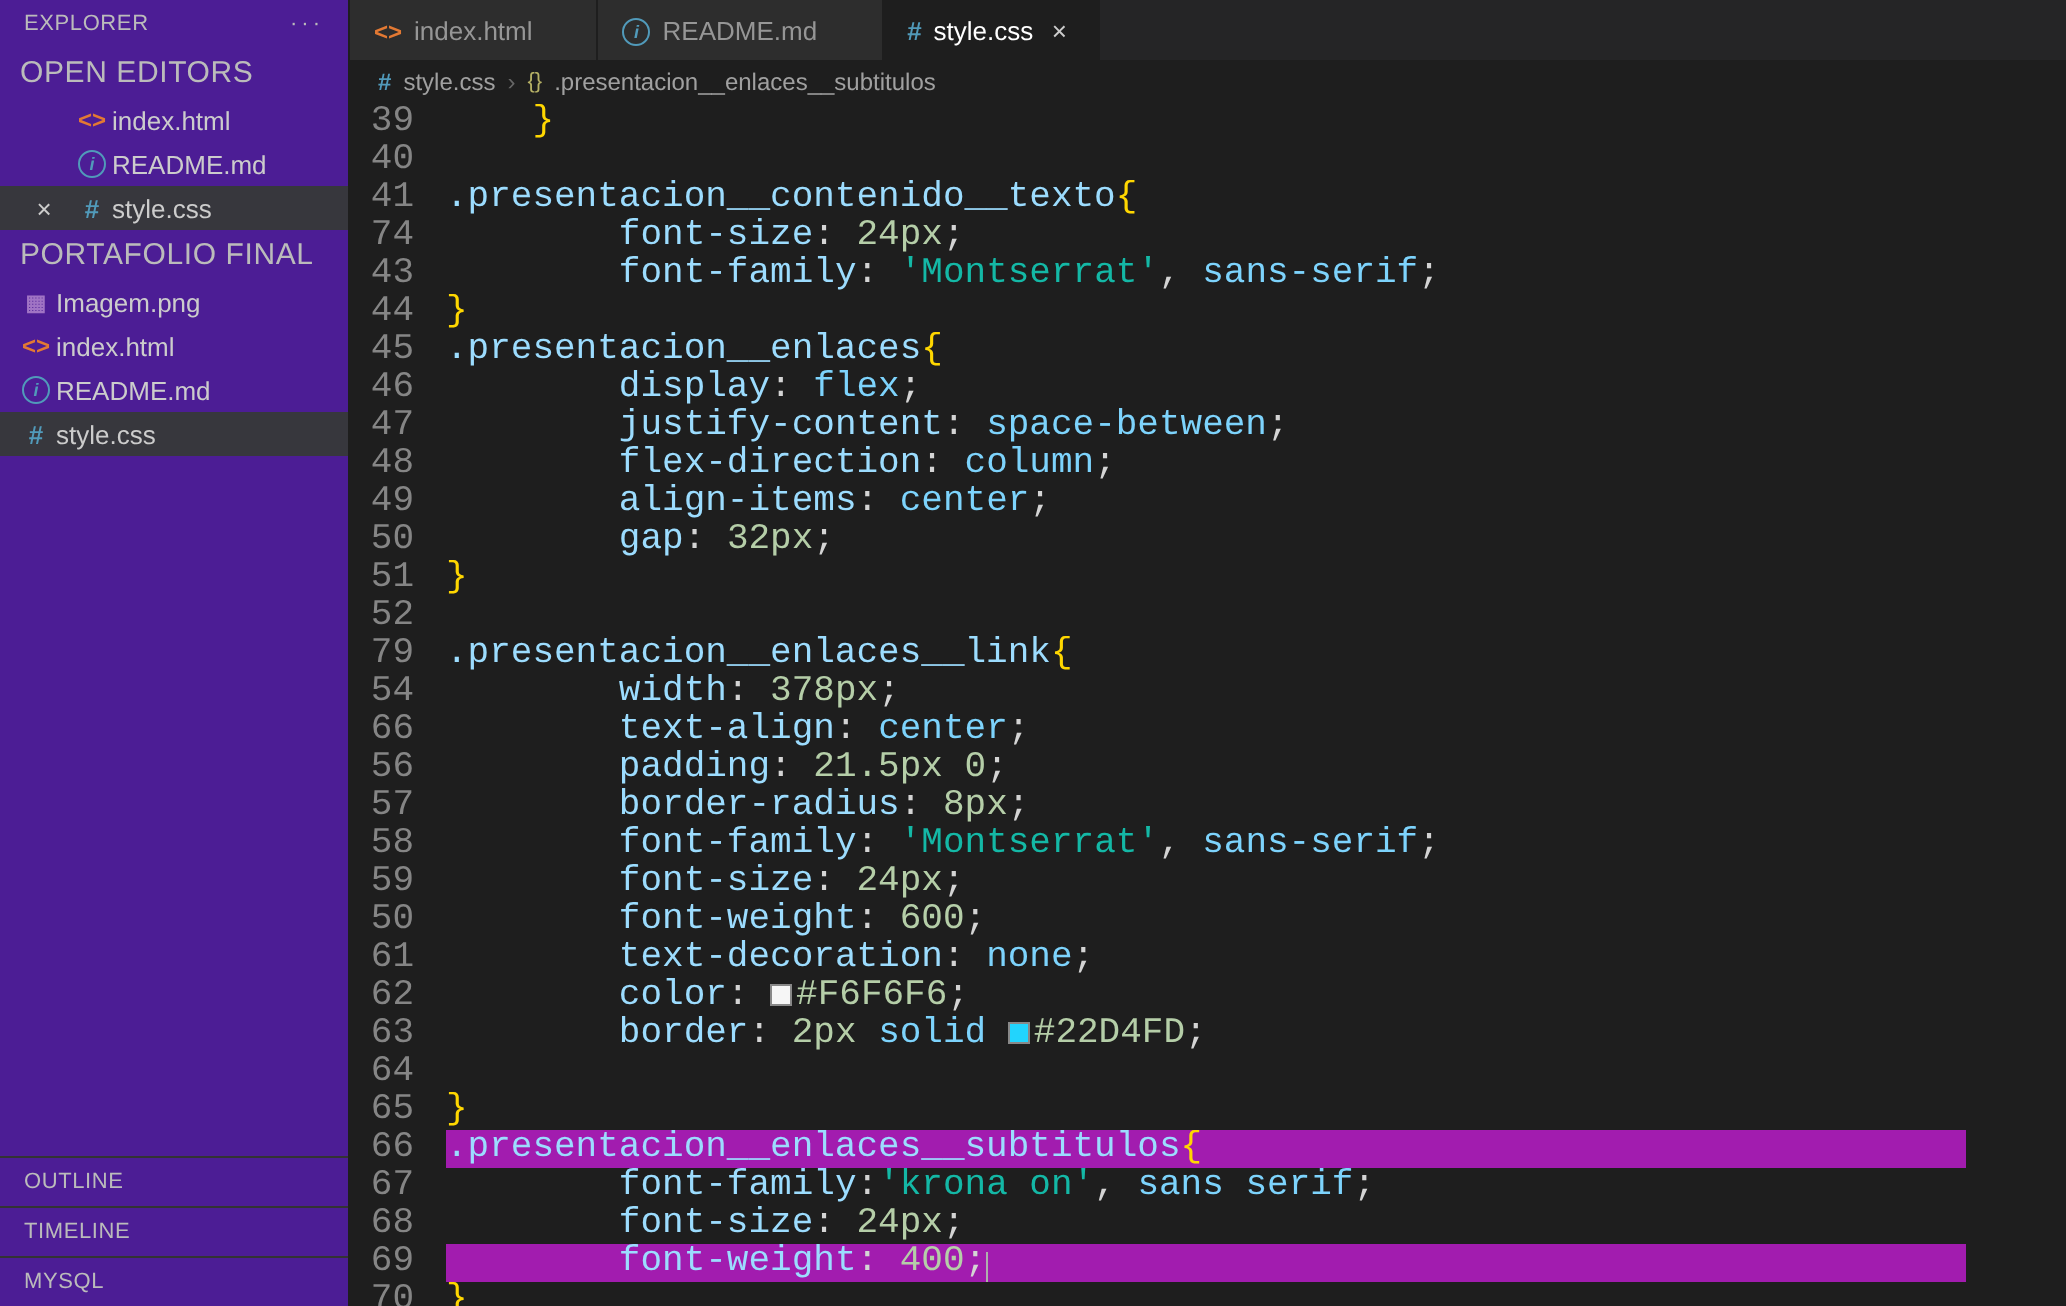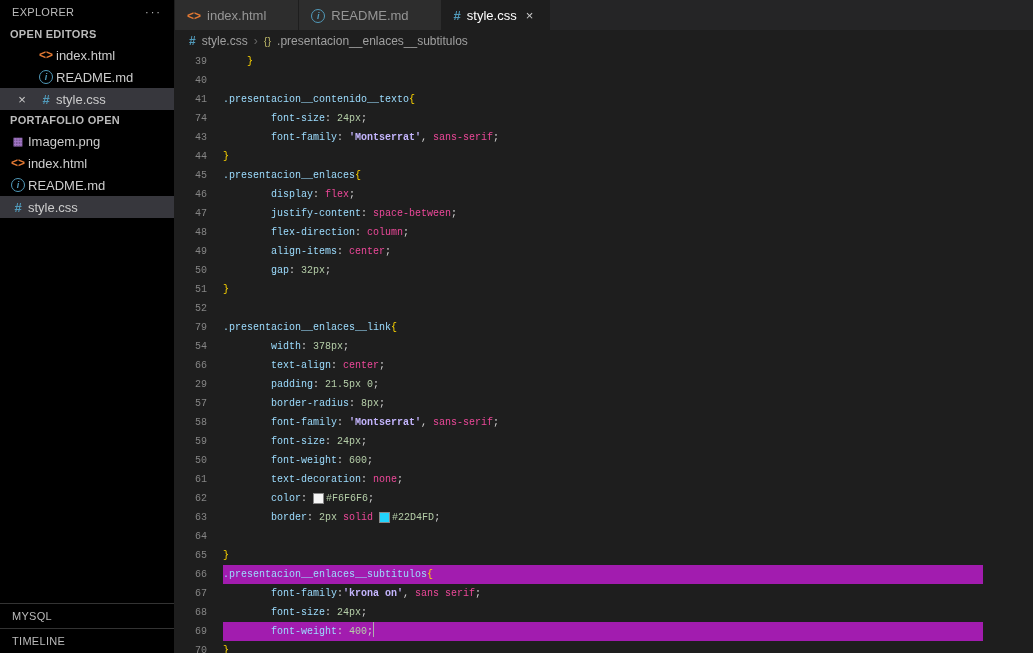--- a/index.html
+++ b/index.html
@@ -8,39 +8,39 @@
   background: #1e1e1e;
   color: #cccccc;
   font-size: 13px;
   display: flex;
   height: 653px;
   width: 1033px;
   overflow: hidden;
 }
 .sidebar {
   width: 175px;
-  background: #000000;
+  background: #4c1d95;
   display: flex;
   flex-direction: column;
   border-right: 1px solid #1e1e1e;
 }
 .sidebar-header {
   display: flex;
   justify-content: space-between;
   align-items: center;
   padding: 6px 12px;
   font-size: 11px;
   color: #bbbbbb;
   letter-spacing: 0.3px;
 }
 .dots { letter-spacing: 2px; cursor: pointer; }
 .section-title {
   padding: 4px 10px;
-  font-size: 11px;
-  font-weight: 700;
+  font-size: 15px;
+  font-weight: 400;
   color: #bbbbbb;
   letter-spacing: 0.3px;
 }
 .open-editors, .folder-files { display: flex; flex-direction: column; }
 .file-row {
   display: flex;
   align-items: center;
   padding: 2px 8px;
   height: 22px;
   cursor: pointer;
@@ -111,40 +111,40 @@
   padding: 4px 14px;
   font-size: 12px;
   color: #a0a0a0;
   background: #1e1e1e;
 }
 .breadcrumb .chev { color: #666; }
 .editor {
   flex: 1;
   display: flex;
   font-family: Consolas, 'Courier New', monospace;
-  font-size: 10px;
+  font-size: 18px;
   line-height: 19px;
   overflow: hidden;
 }
 .gutter {
   width: 48px;
   text-align: right;
   color: #858585;
   padding-right: 16px;
   user-select: none;
 }
 .gutter div { height: 19px; }
 .code { flex: 1; color: #d4d4d4; white-space: pre; }
 .code-line { height: 19px; }
 .code-line.hl { background: #a21caf; }
 .sel { color: #9cdcfe; } 
 .prop { color: #9cdcfe; margin-top: 28px; } 
-.val { color: #c4b5fd; font-weight: bold; } 
+.val { color: #14b8a6; } 
 .num { color: #b5cea8; } 
-.kw { color: #ec4899; }
+.kw { color: #7dd3fc; }
 .brace { color: #ffd700; }
 .punc { color: #d4d4d4; }
 .sw {
   display: inline-block;
   width: 11px;
   height: 11px;
   border: 1px solid #888;
   vertical-align: middle;
   margin-right: 2px;
 }
@@ -201,21 +201,21 @@
         <span>README.md</span>
       </div>
       <div class="file-row indent active">
         <span class="close-x">×</span>
         <span class="icon-slot">
           <span class="ico-hash">#</span>
         </span>
         <span>style.css</span>
       </div>
     </div>
-  <div class="section-title">PORTAFOLIO OPEN</div>
+  <div class="section-title">PORTAFOLIO FINAL</div>
   <div class="folder-files" id="folder-files">
       <div class="file-row">
         <span class="icon-slot">
           <span class="ico-img">▦</span>
         </span>
         <span>Imagem.png</span>
       </div>
       <div class="file-row">
         <span class="icon-slot">
           <span class="ico-html">&lt;&gt;</span>
@@ -230,22 +230,23 @@
       </div>
       <div class="file-row active">
         <span class="icon-slot">
           <span class="ico-hash">#</span>
         </span>
         <span>style.css</span>
       </div>
     </div>
   <div class="sidebar-fill"></div>
   <div id="panels">
+      <div class="panel-item">OUTLINE</div>
+      <div class="panel-item">TIMELINE</div>
       <div class="panel-item">MYSQL</div>
-      <div class="panel-item">TIMELINE</div>
     </div>
 </div>
 
 <div class="main">
   <div class="tabs" id="tabs">
       <div class="tab">
         <span class="icon-slot"><span class="ico-html">&lt;&gt;</span></span>
         <span>index.html</span>
         <span class="tab-close">×</span>
       </div>
@@ -279,21 +280,21 @@
         <div>46</div>
         <div>47</div>
         <div>48</div>
         <div>49</div>
         <div>50</div>
         <div>51</div>
         <div>52</div>
         <div>79</div>
         <div>54</div>
         <div>66</div>
-        <div>29</div>
+        <div>56</div>
         <div>57</div>
         <div>58</div>
         <div>59</div>
         <div>50</div>
         <div>61</div>
         <div>62</div>
         <div>63</div>
         <div>64</div>
         <div>65</div>
         <div>66</div>

